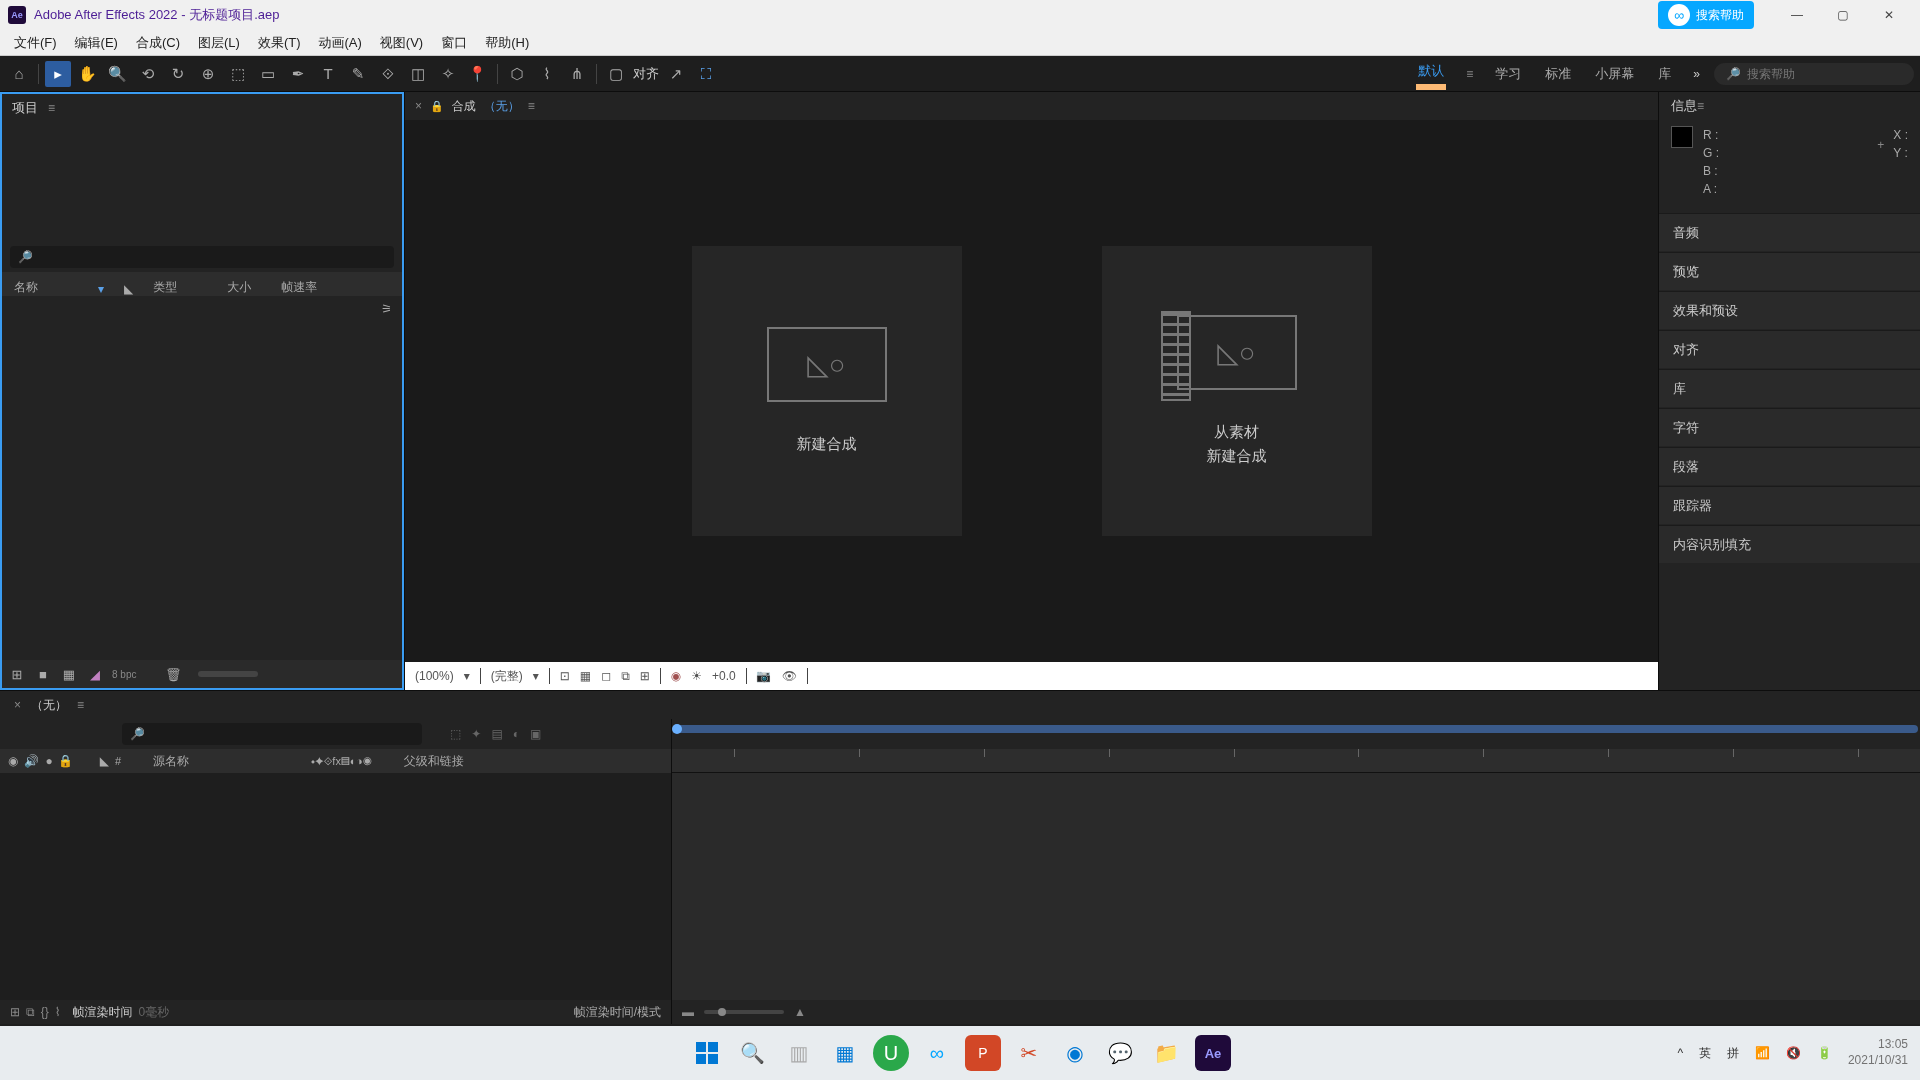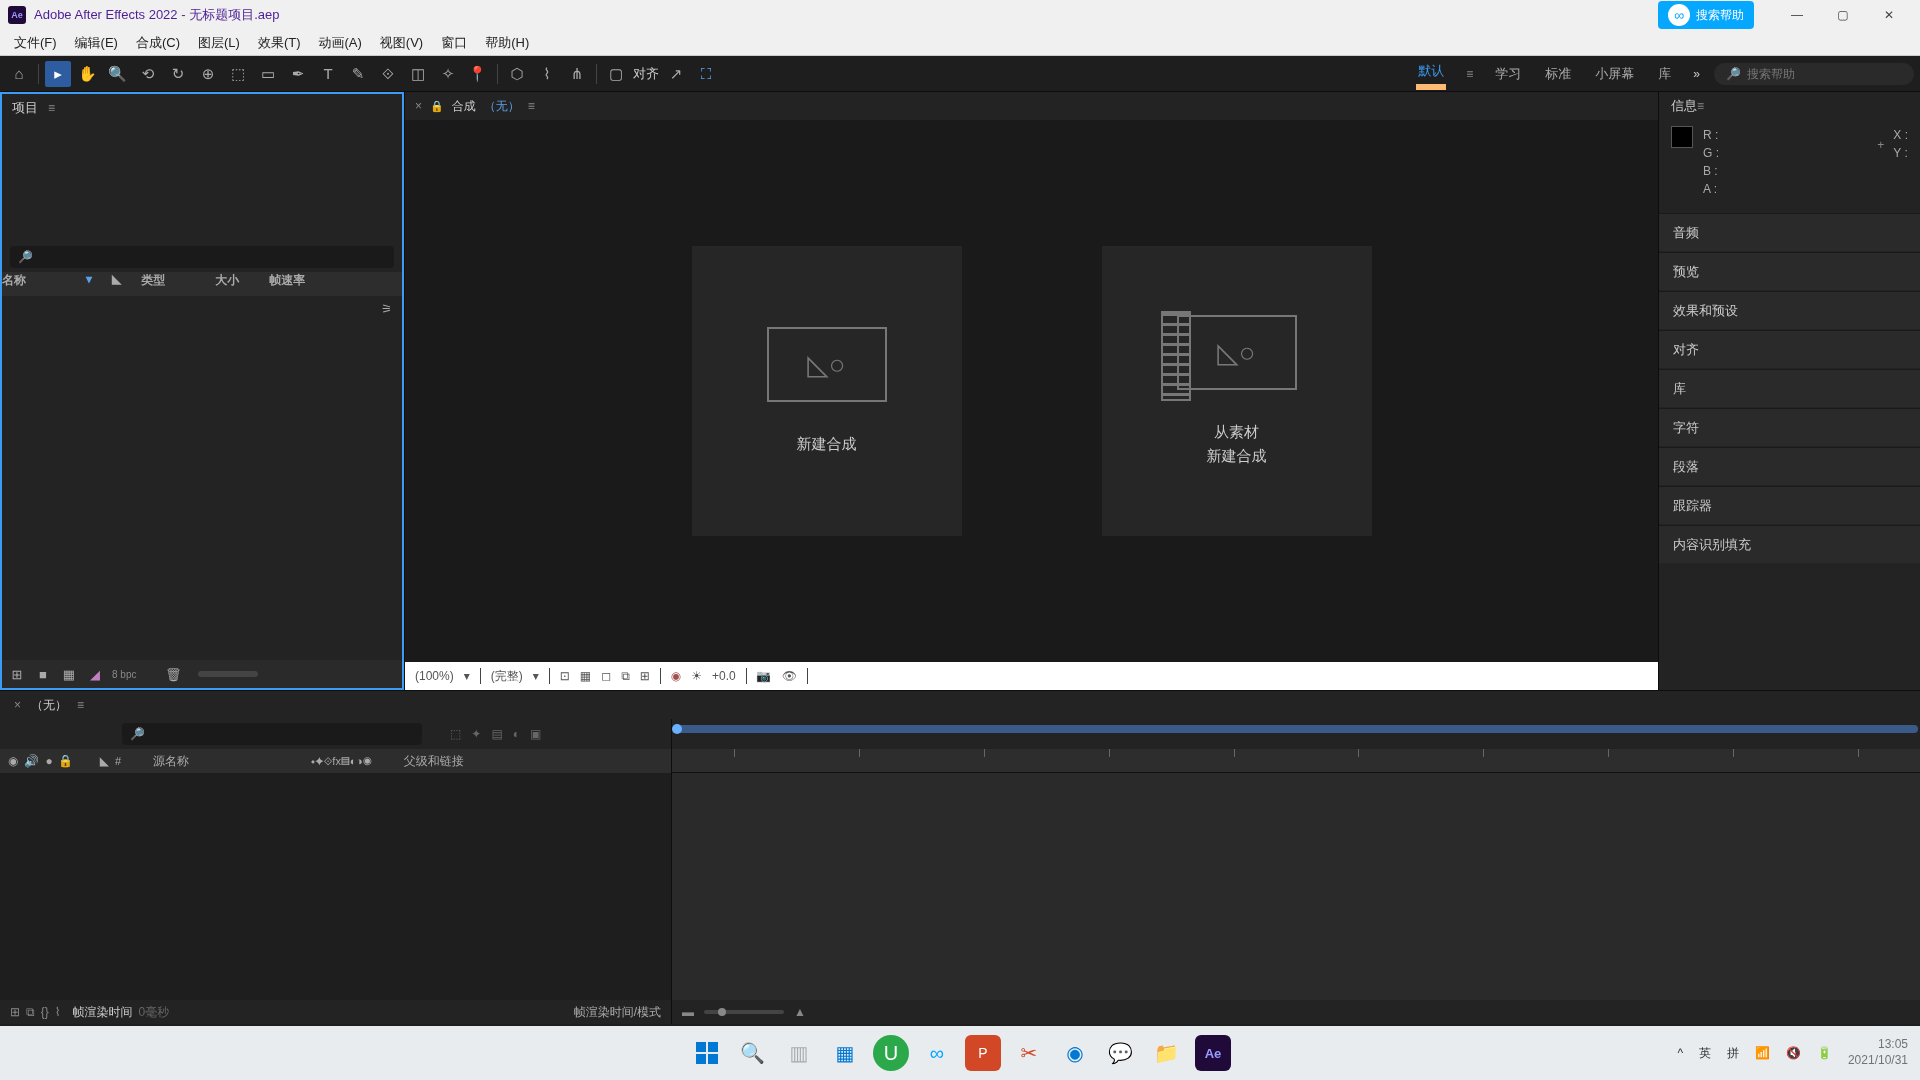--- a/index.html
+++ b/index.html
@@ -28,21 +28,21 @@
 
 .main-area { display: flex; height: 598px; }
 
 .project-panel { width: 404px; background: #232323; border: 2px solid #3a9cf2; display: flex; flex-direction: column; }
 .panel-tab-row { height: 28px; display: flex; align-items: center; padding: 0 10px; gap: 10px; }
 .panel-tab { color: #ccc; font-size: 13px; }
 .panel-menu { color: #888; font-size: 12px; }
 .project-thumb-area { height: 120px; }
 .project-search { margin: 4px 8px; background: #1a1a1a; border-radius: 4px; padding: 4px 8px; display: flex; align-items: center; }
 .project-search .mag { color: #888; margin-right: 6px; }
-.project-cols { height: 24px; display: flex; align-items: flex-start; padding: 0 0; gap: 20px; background: #2d2d2d; font-weight: bold; }
+.project-cols { height: 24px; display: flex; align-items: flex-end; padding: 0 12px; gap: 20px; background: #2d2d2d; }
 .col-h { color: #aaa; font-size: 12px; }
 .sort-arrow { color: #5aa0e8; margin-left: 40px; }
 .project-list { flex: 1; position: relative; }
 .project-list .flow-icon { position: absolute; right: 10px; top: 6px; color: #aaa; }
 .project-footer { height: 28px; display: flex; align-items: center; padding: 0 6px; gap: 8px; background: #2a2a2a; }
 .pf-icon { width: 18px; height: 18px; display: flex; align-items: center; justify-content: center; color: #aaa; font-size: 13px; }
 .bpc { font-size: 10px; color: #888; }
 .pf-slider { width: 60px; height: 6px; background: #444; border-radius: 3px; margin-left: 8px; }
 
 .comp-panel { flex: 1; background: #232323; display: flex; flex-direction: column; border-left: 1px solid #0d0d0d; }

